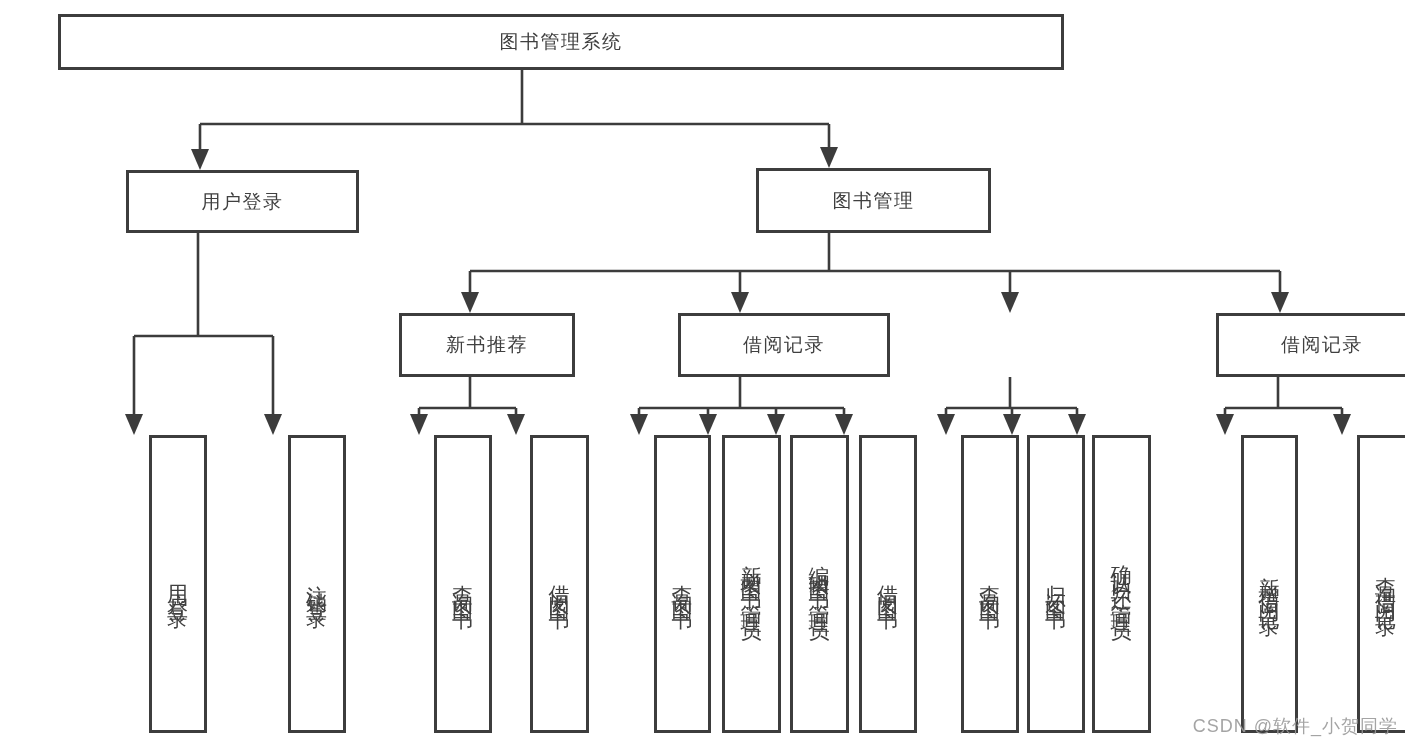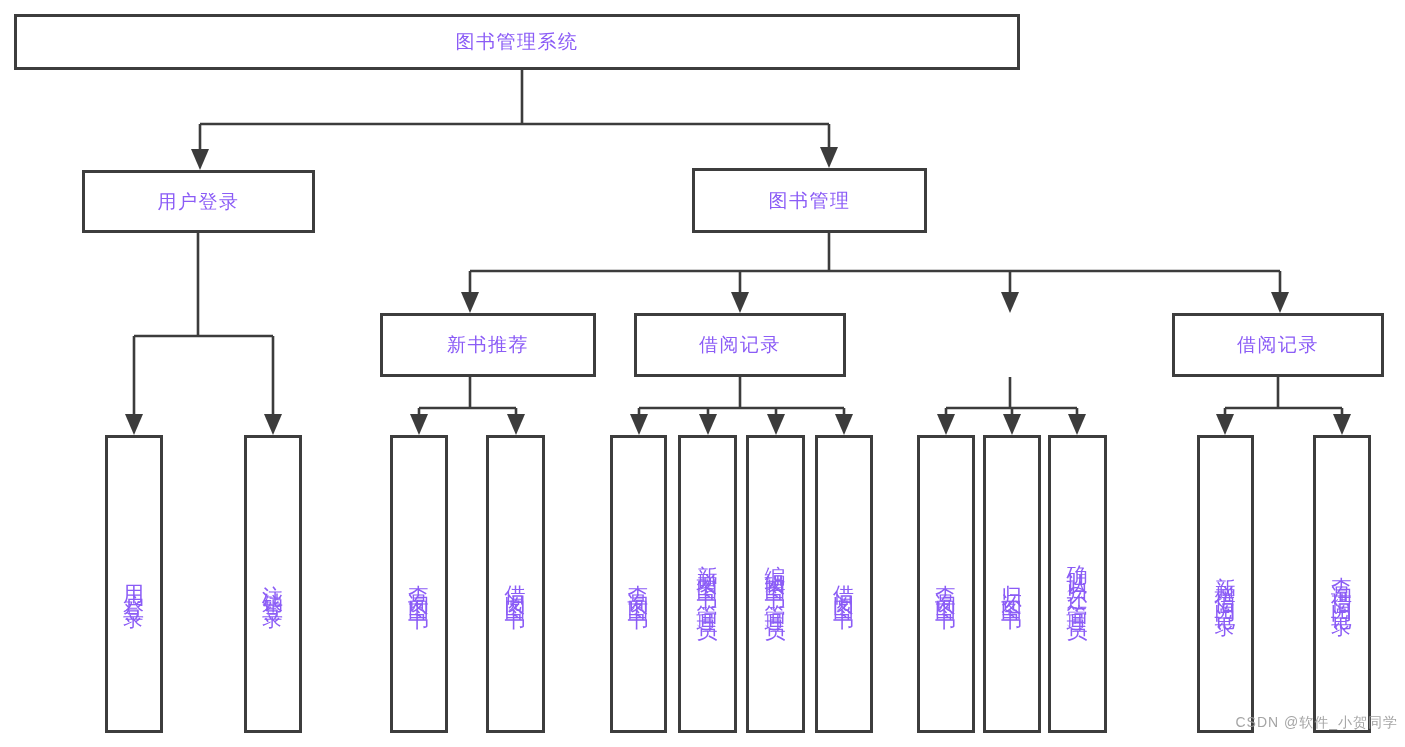--- a/index.html
+++ b/index.html
@@ -15,44 +15,45 @@
     position: absolute;
     left: 0; top: 0;
     width: 1405px; height: 747px;
     z-index: 1;
   }
   .node {
     position: absolute;
     box-sizing: border-box;
     background: #ffffff;
     border: 3px solid #3d3d3d;
-    color: #8b5cf6;
+    color: #404040;
     display: flex;
     align-items: center;
     justify-content: center;
     z-index: 2;
+    margin-left: 44px;
   }
   .hnode {
     font-size: 19px;
     letter-spacing: 1.5px;
     white-space: nowrap;
   }
   .vnode {
     writing-mode: vertical-rl;
     font-size: 21px;
     line-height: 1;
     letter-spacing: 8px;
     white-space: nowrap;
   }
   .vnode span { display: inline; }
   .watermark {
     position: absolute;
     top: 714px;
     right: 7px;
-    font-size: 14px;
+    font-size: 18px;
     color: #9b9b9b;
     opacity: 0.9;
     letter-spacing: 1px;
     z-index: 5;
     white-space: nowrap;
   }
 </style>
 </head>
 <body>
 
@@ -98,25 +99,25 @@
     </g>
   </svg>
 
   <div class="node hnode" style="left:14px; top:14px; width:1006px; height:56px">
     <span>图书管理系统</span>
   </div>
 
   <div class="node hnode" style="left:82px; top:170px; width:233px; height:63px">
     <span>用户登录</span>
   </div>
-  <div class="node hnode" style="left:692px; top:168px; width:235px; height:65px">
+  <div class="node hnode" style="left:712px; top:168px; width:235px; height:65px">
     <span>图书管理</span>
   </div>
 
-  <div class="node hnode" style="left:380px; top:313px; width:216px; height:64px">
+  <div class="node hnode" style="left:355px; top:313px; width:176px; height:64px">
     <span>新书推荐</span>
   </div>
   <div class="node hnode" style="left:634px; top:313px; width:212px; height:64px">
     <span>借阅记录</span>
   </div>
   <div class="node hnode" style="left:1172px; top:313px; width:212px; height:64px">
     <span>借阅记录</span>
   </div>
 
   <div class="node vnode" style="left:105px; top:435px; width:58px; height:298px">

